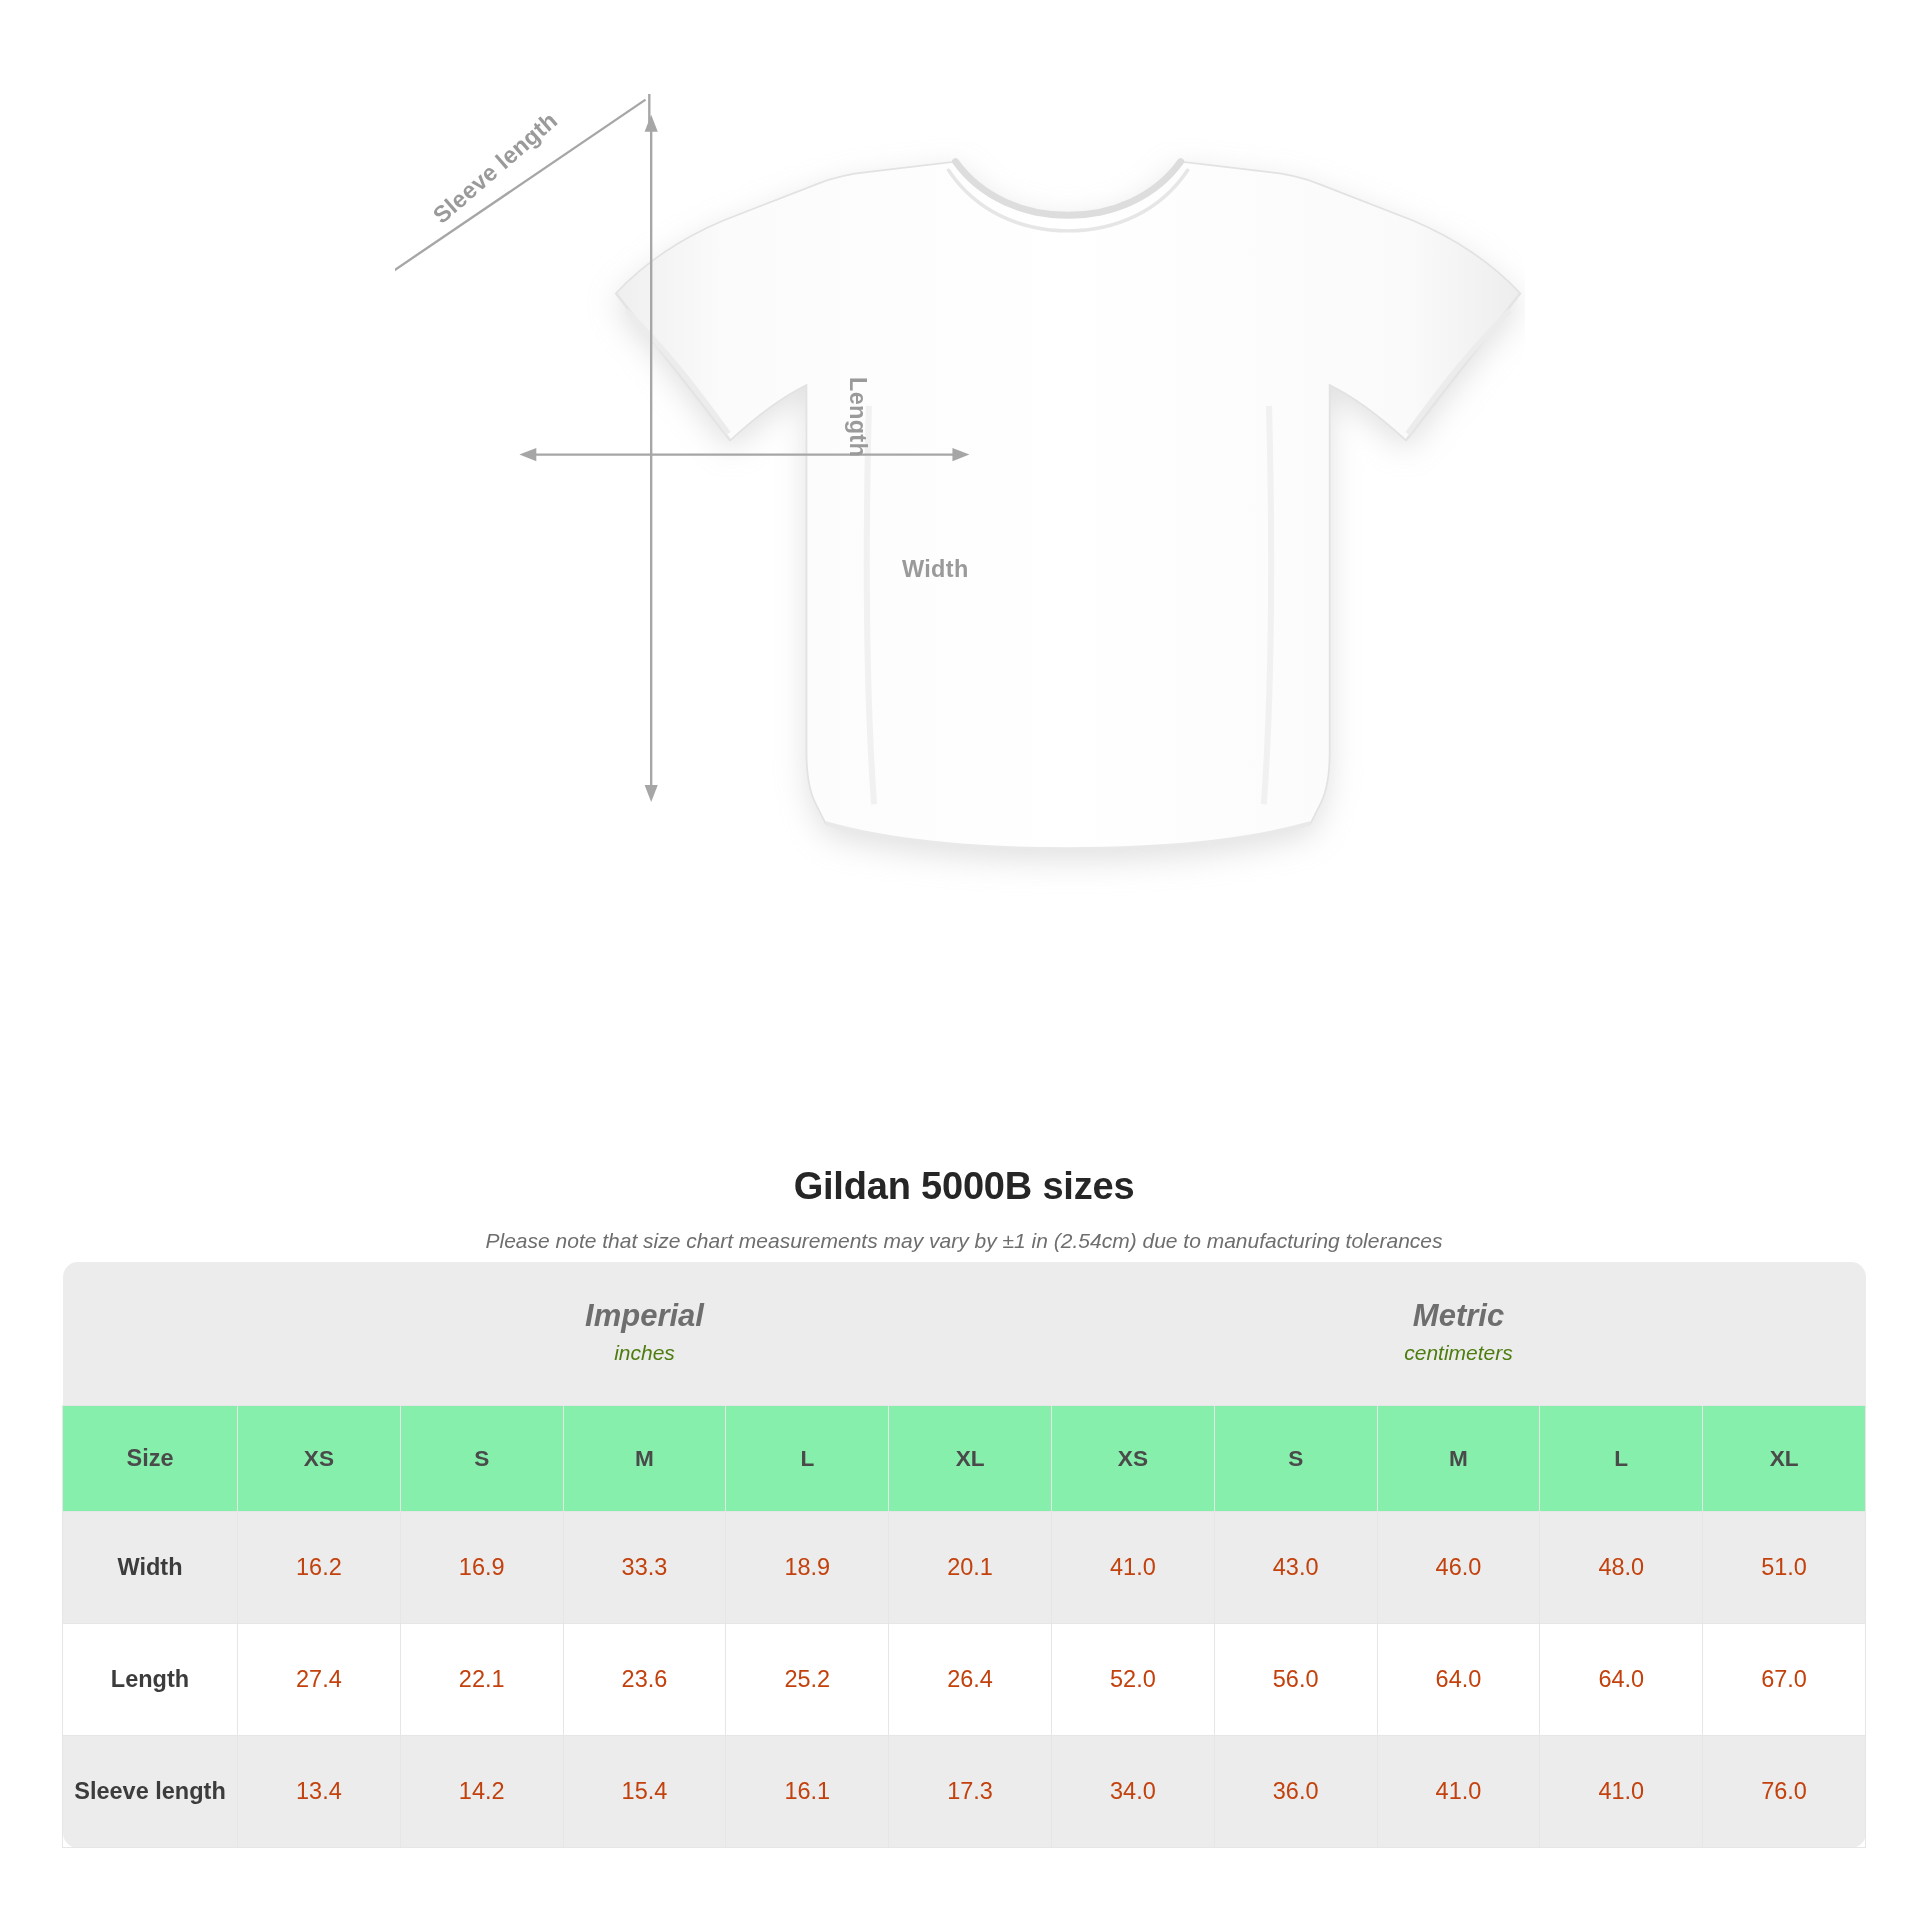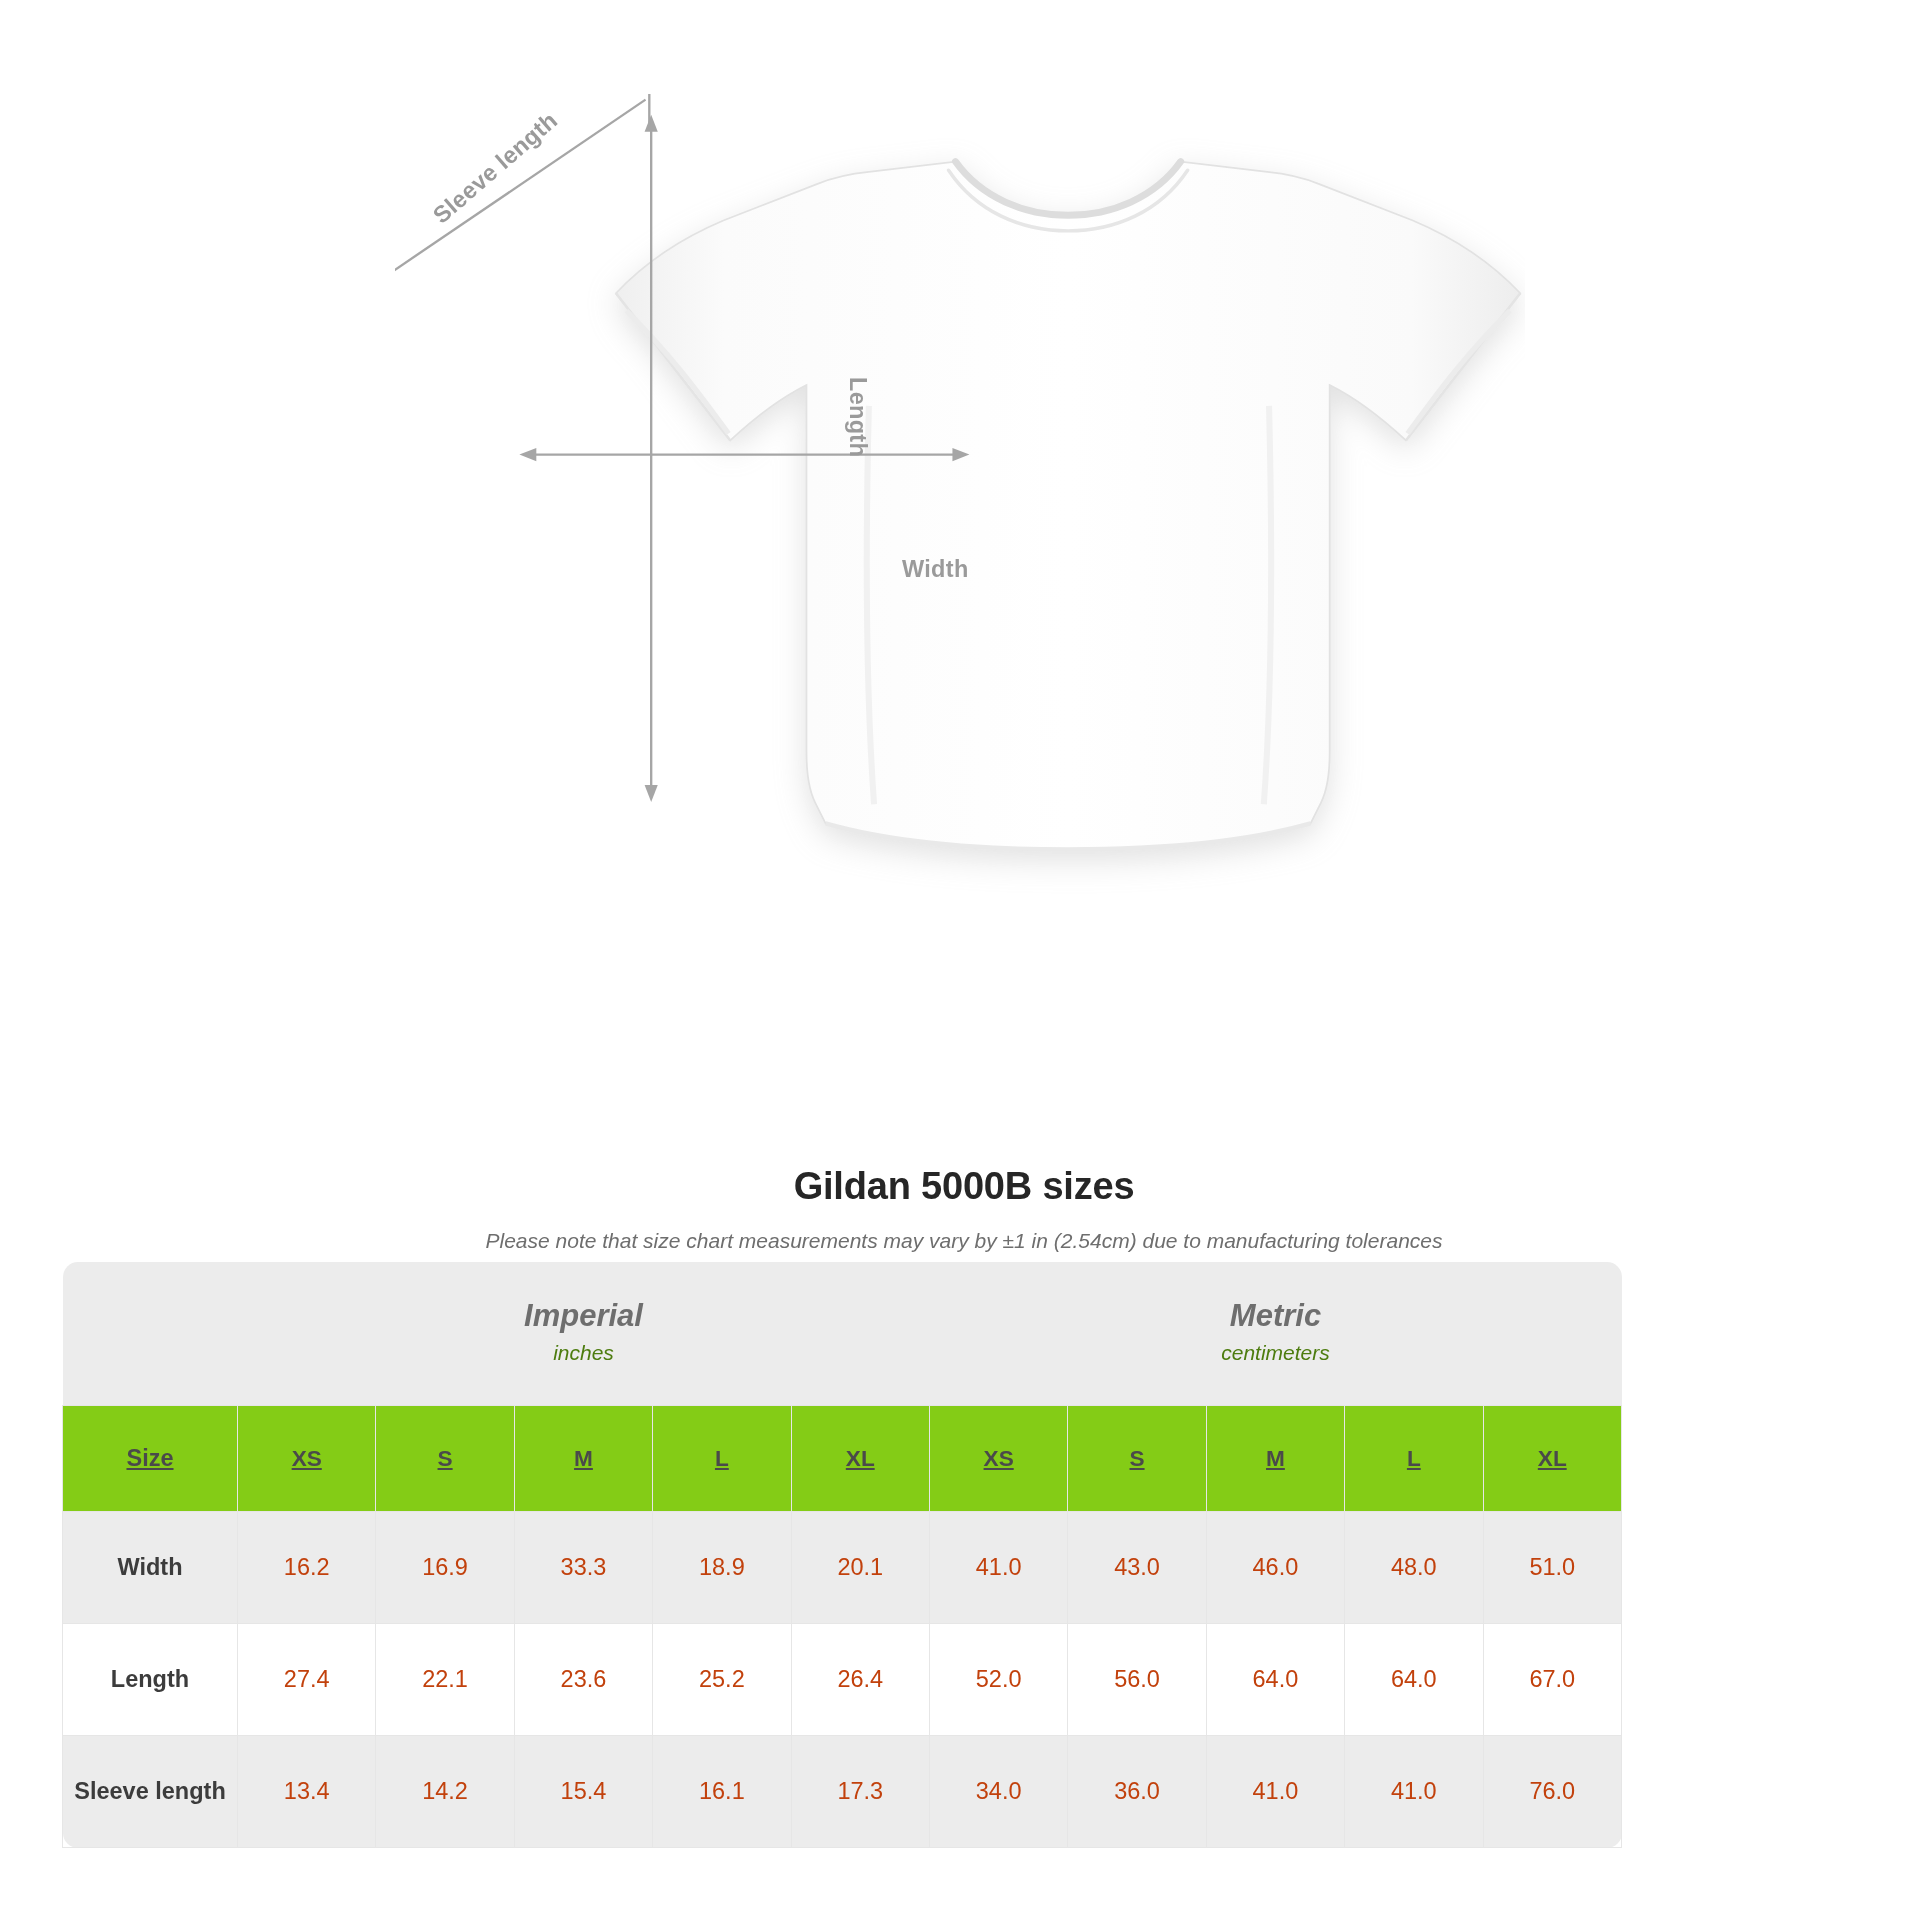--- a/index.html
+++ b/index.html
@@ -84,21 +84,21 @@
 
   
   .table-zone {
     position: absolute;
     top: 1262px;
     left: 62px;
     width: 1804px;
   }
   table.size-table {
     border-collapse: collapse;
-    width: 1560px;
+    width: 1804px;
     table-layout: fixed;
   }
   table.size-table td, table.size-table th {
     border: 0.9px solid #e6e6e6;
     padding: 0;
     text-align: center;
     vertical-align: middle;
   }
   .unit-head {
     background: #ececec;
@@ -118,26 +118,25 @@
     font-style: italic;
     color: #4d7c0f;
     line-height: 1.6;
   }
   .corner-cell {
     background: #ececec;
     border: none !important;
     border-top-left-radius: 15px;
   }
   .hdr-row td {
-    background: #84cc16;
+    background: #86efac;
     height: 105px;
     font-size: 22.6px;
     font-weight: bold;
     color: #4a4a4a;
-    text-decoration: underline;
   }
   .hdr-row td.rowhead { color: #4a4a4a; }
   .data-row td {
     height: 111px;
     font-size: 23.5px;
     color: #c2410c;
   }
   .data-row.shaded td { background: #ececec; }
   .data-row.plain td { background: #ffffff; }
   td.rowhead {

